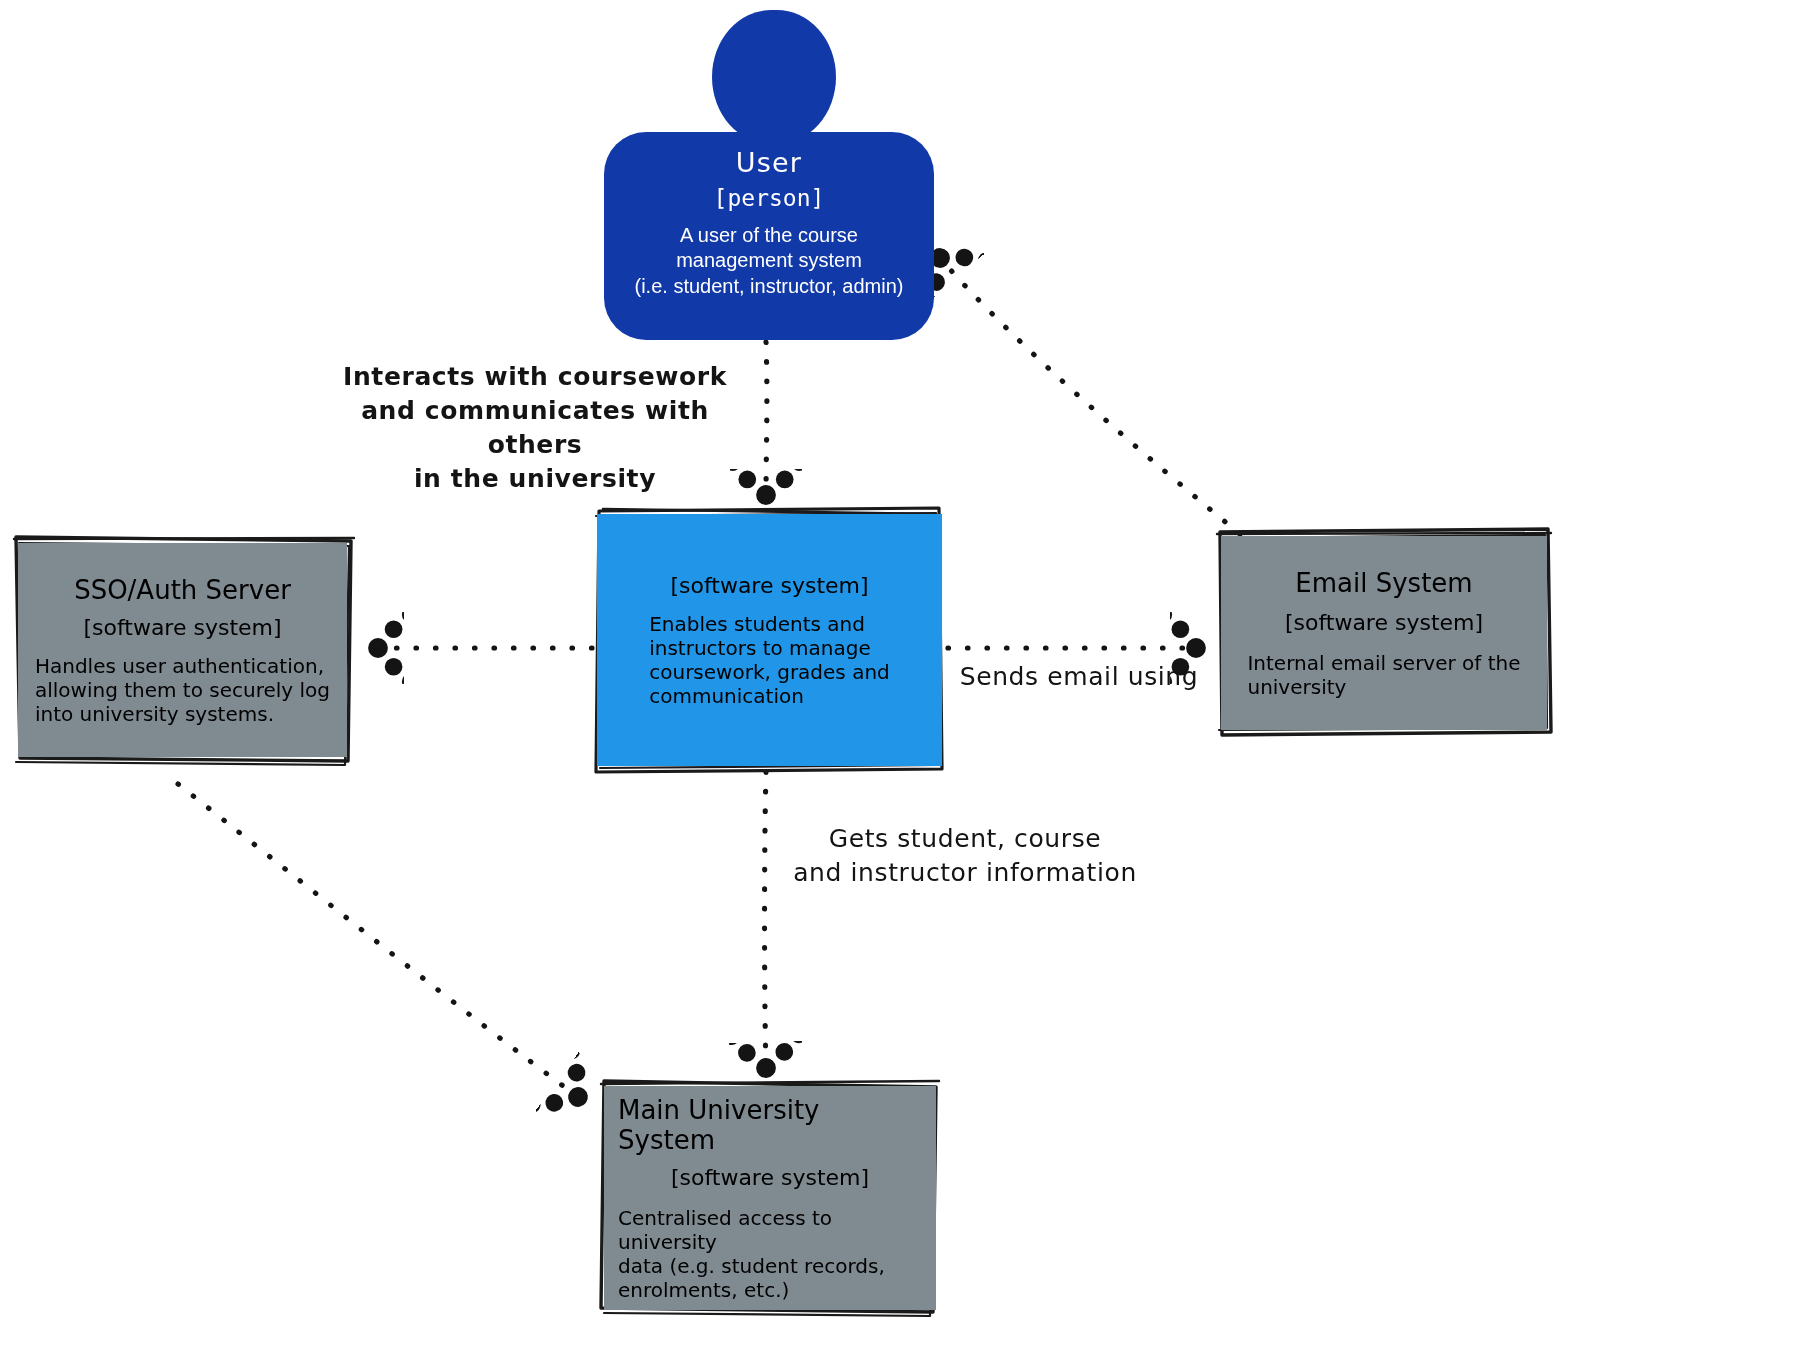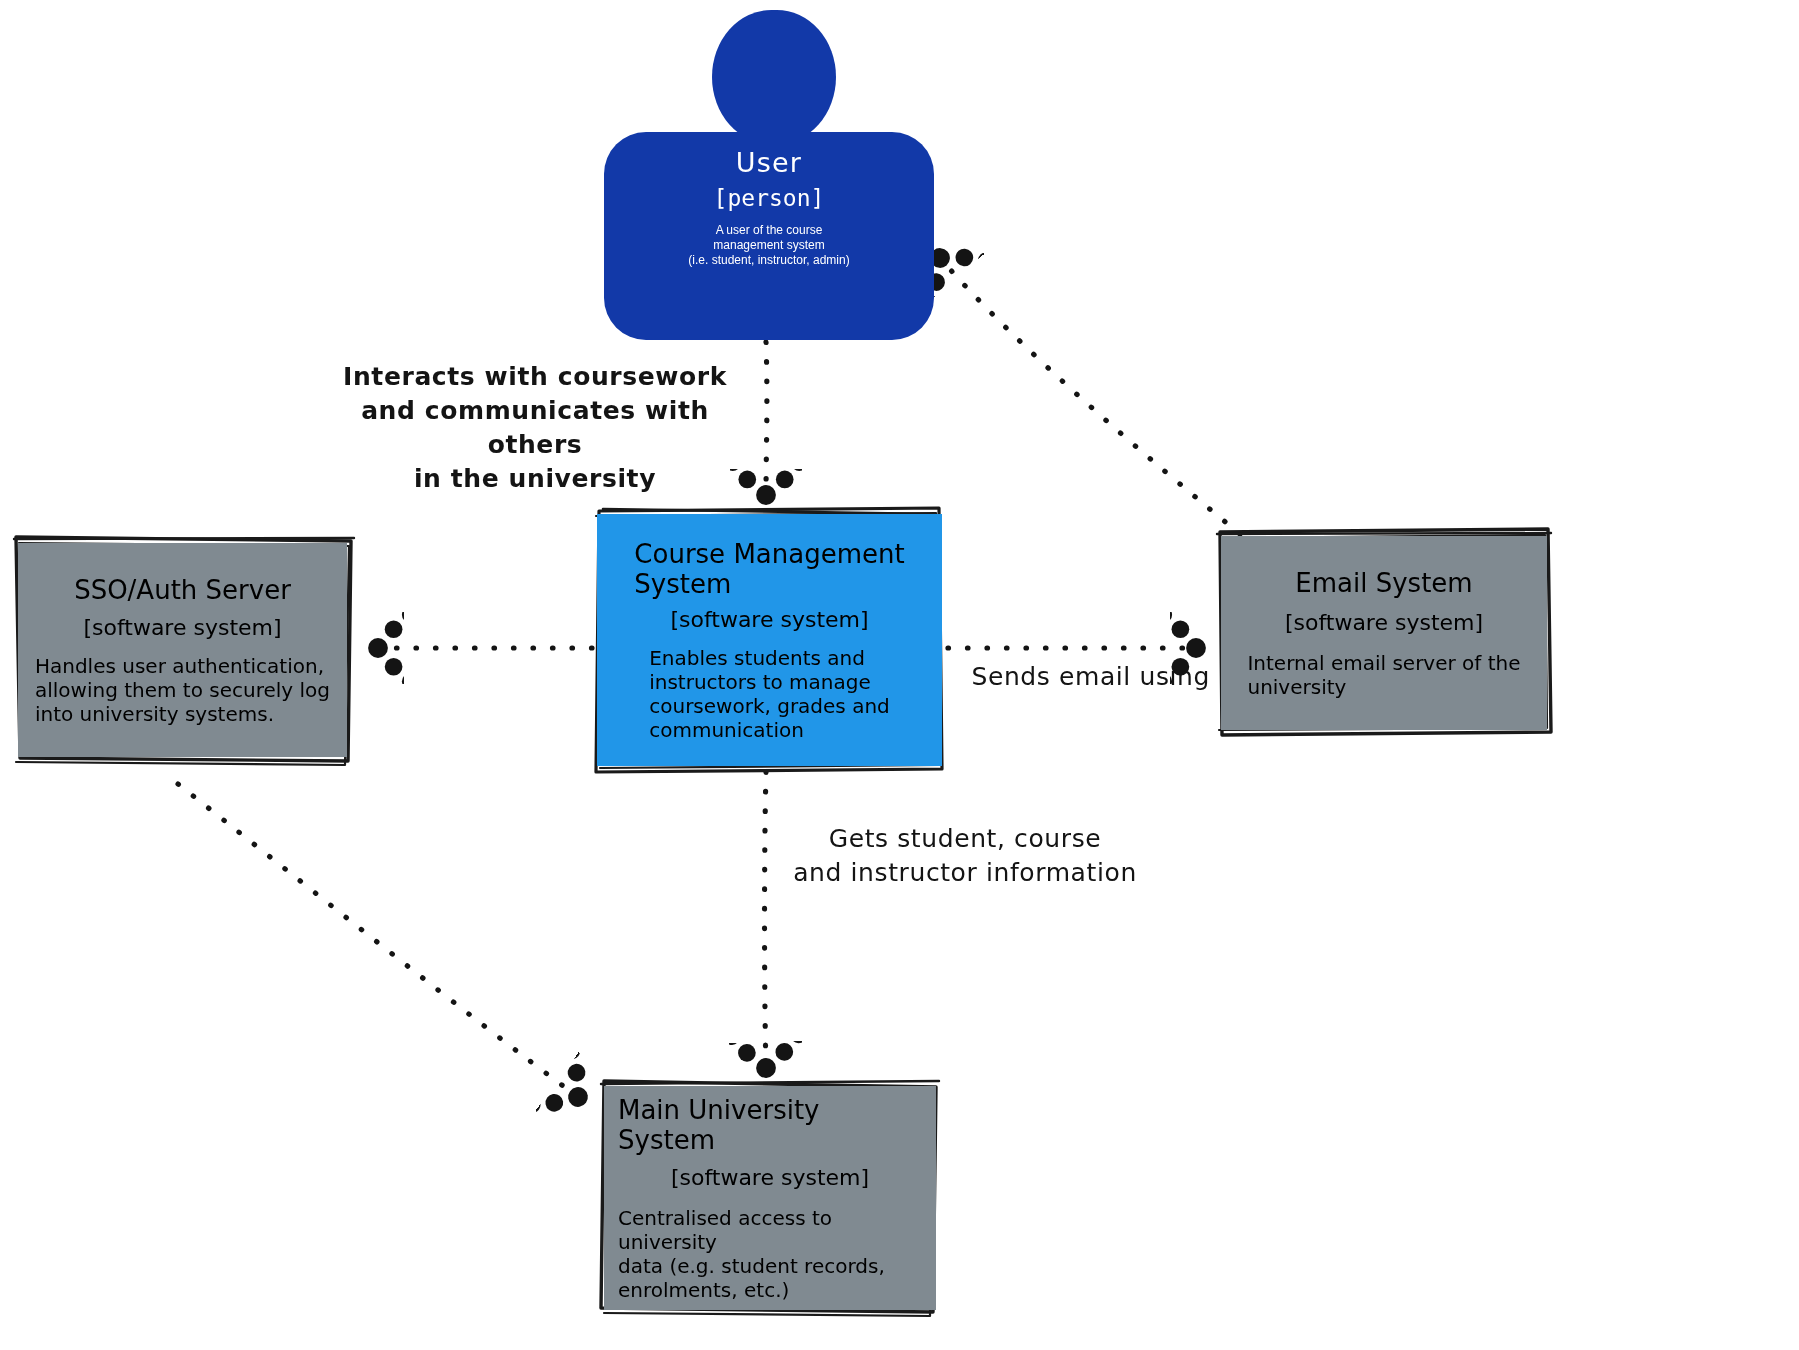--- a/index.html
+++ b/index.html
@@ -48,21 +48,21 @@
     position:absolute;left:0px;top:122px;width:330px;height:208px;
     background:#1239A8;border-radius:42px;
   }
   #person-user .ptext{
     position:absolute;left:0;top:126px;width:330px;height:200px;
     display:flex;flex-direction:column;align-items:center;
     padding-top:12px;box-sizing:border-box;
   }
   #person-user .title{font-size:27px;margin-bottom:7px;}
   #person-user .stereo{font-size:23px;margin-bottom:12px;}
-  #person-user .desc{font-size:12px;}
+  #person-user .desc{font-size:20px;}
 
   
   .sketchbox{position:absolute;}
   .sketchbox .fill{position:absolute;inset:0;}
   .sketchbox svg.outline{position:absolute;left:-14px;top:-14px;overflow:visible;pointer-events:none;}
   .sketchbox .content{
     position:absolute;inset:0;display:flex;flex-direction:column;
     align-items:center;justify-content:center;box-sizing:border-box;padding:10px 14px;
   }
 
@@ -98,21 +98,21 @@
   #edges{position:absolute;left:0;top:0;width:1799px;height:1350px;pointer-events:none;}
   .edge-label{
     position:absolute;
     font-family:"DejaVu Sans","Liberation Sans",sans-serif;
     font-size:25px;color:#141414;text-align:center;
     line-height:1.36;letter-spacing:0.6px;white-space:pre-line;
   }
   #lbl-user-cms{left:320px;top:360px;width:430px;font-weight:bold;}
   #lbl-user-email{left:1055px;top:352px;width:290px;}
   #lbl-cms-sso{left:365px;top:660px;width:232px;}
-  #lbl-cms-email{left:948px;top:660px;width:262px;text-align:right;}
+  #lbl-cms-email{left:948px;top:660px;width:262px;}
   #lbl-cms-main{left:775px;top:822px;width:380px;}
   #lbl-sso-main{left:118px;top:930px;width:320px;}
 </style>
 </head>
 <body>
 
 <div id="stage">
 
   <svg id="edges" viewBox="0 0 1799 1350">
     <defs>
@@ -160,22 +160,20 @@
   </div>
 
   <div class="sketchbox" id="sys-cms">
     <svg class="outline" width="375" height="282" viewBox="0 0 375 282">
       <path d="M16,11 L356,8 L359,269 L13,272 Z" fill="none" stroke="#1a1a1a" stroke-width="3.2" stroke-linecap="round" stroke-linejoin="round"></path>
       <path d="M13,16 L353,13 L356,265 L17,268" fill="none" stroke="#1a1a1a" stroke-width="2.2" stroke-linecap="round" stroke-linejoin="round"></path>
       <path d="M20,9 L352,14" fill="none" stroke="#1a1a1a" stroke-width="2.6" stroke-linecap="round"></path>
     </svg>
     <div class="fill"></div>
     <div class="content">
-      <div class="title" style="white-space:pre-line">Course Management
-System</div>
       <div class="stereo">[software system]</div>
       <div class="desc" style="white-space:pre-line">Enables students and
 instructors to manage
 coursework, grades and
 communication</div>
     </div>
   </div>
 
   <div class="sketchbox" id="sys-sso">
     <svg class="outline" width="363" height="244" viewBox="0 0 363 244">

